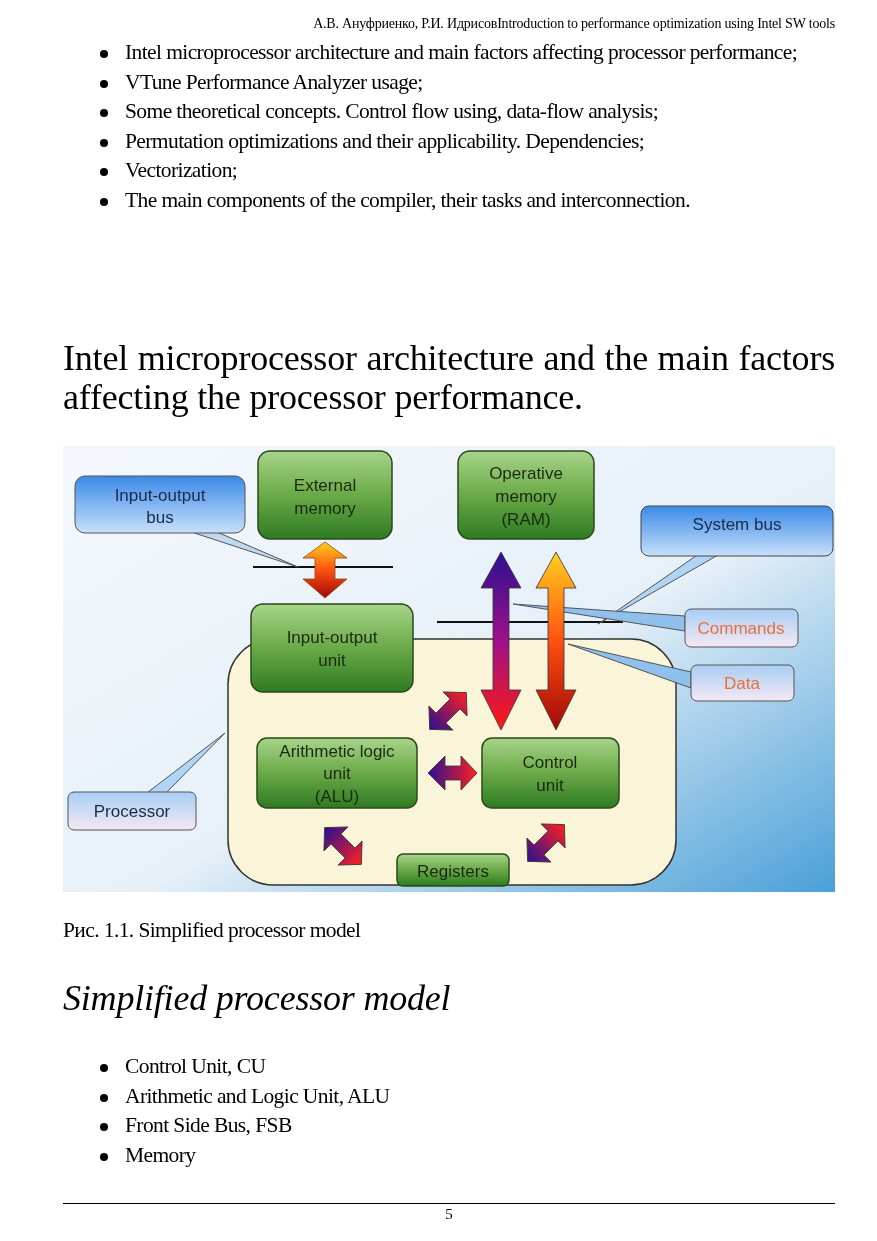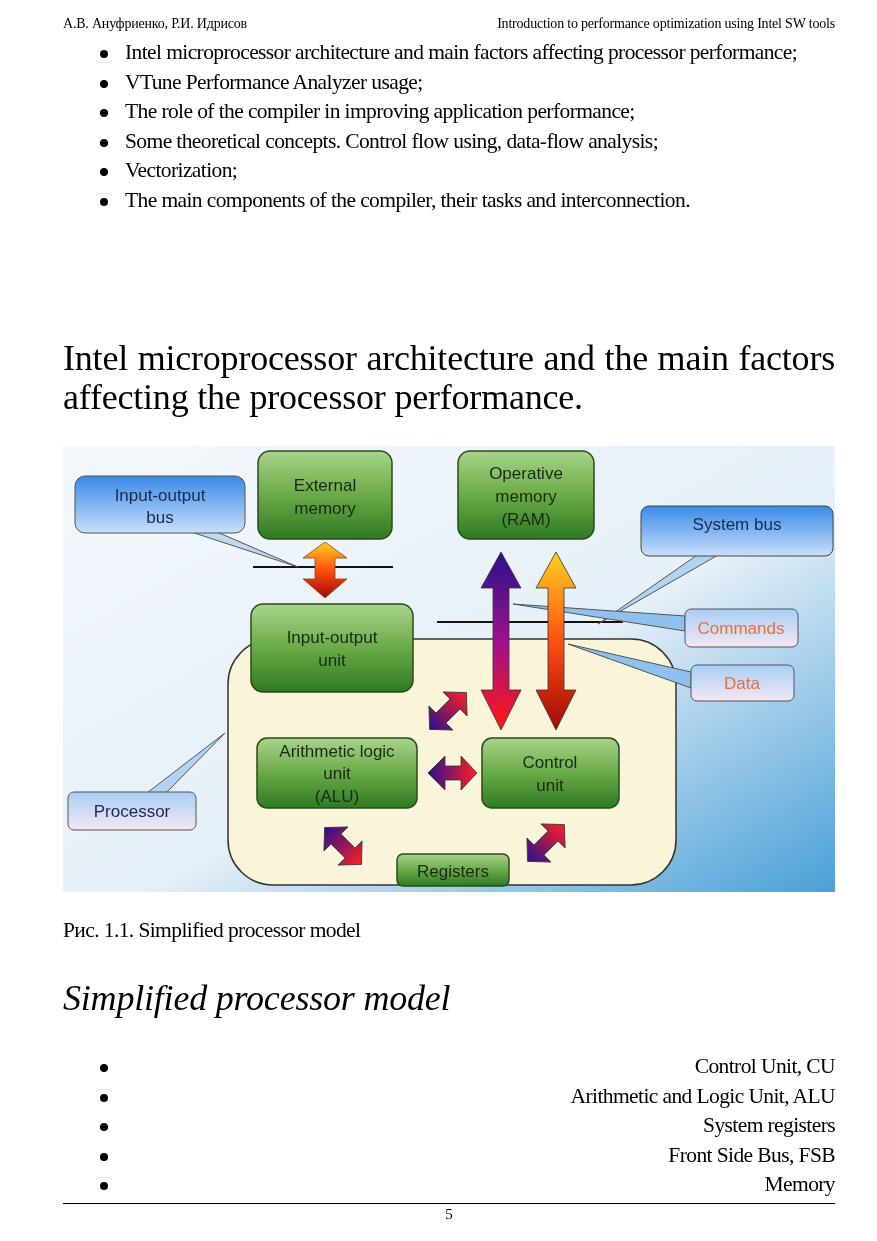--- a/index.html
+++ b/index.html
@@ -1,45 +1,45 @@
 <!DOCTYPE html>
 <html><head>
 <meta charset="utf-8">
 <style>
   html,body{margin:0;padding:0;background:#fff;}
   body{width:877px;height:1241px;position:relative;overflow:hidden;font-family:"Liberation Serif",serif;color:#000;}
-  .hdr{position:absolute;top:16px;left:63px;right:42px;font-size:14px;display:flex;justify-content:space-between;letter-spacing:-0.2px;}
+  .hdr{position:absolute;top:16px;left:63px;right:42px;font-size:14px;display:flex;justify-content:flex-end;letter-spacing:-0.2px;}
   ul.list{position:absolute;left:63px;margin:0;padding:0;list-style:none;font-size:21.5px;letter-spacing:-0.6px;}
   ul.list li{position:relative;padding-left:62px;line-height:29.5px;}
   ul.list li::before{content:"";position:absolute;left:37px;top:12px;width:8px;height:8px;border-radius:50%;background:#000;}
   #list1{top:38px;width:772px;}
   #list1 li{text-align:justify;}
-  #list2{top:1052px;width:772px;text-align:right;}
+  #list2{top:1052px;width:772px;}
   .h2{position:absolute;left:63px;width:772px;font-size:36px;line-height:39px;text-align:justify;text-align-last:left;letter-spacing:-0.2px;}
   #heading1{top:339px;}
   #heading2{top:979px;font-style:italic;}
   #figure{position:absolute;left:63px;top:446px;width:772px;height:446px;}
   #caption{position:absolute;left:63px;top:918px;font-size:21.5px;letter-spacing:-0.6px;}
   #footer-rule{position:absolute;left:63px;top:1203px;width:772px;height:1px;background:#000;}
   #page-num{position:absolute;top:1206px;left:0;width:898px;text-align:center;font-size:15px;}
   svg text{font-family:"Liberation Sans",sans-serif;}
 </style>
 </head>
 <body>
 
 <div class="hdr">
   <span>А.В. Ануфриенко, Р.И. Идрисов</span>
   <span>Introduction to performance optimization using Intel SW tools</span>
 </div>
 
 <ul class="list" id="list1">
   <li>Intel microprocessor architecture and main factors affecting processor performance;</li>
   <li>VTune Performance Analyzer usage;</li>
-  <li>The role of the compiler in improving application performance;</li>
   <li>Some theoretical concepts. Control flow using, data-flow analysis;</li>
+  <li>Permutation optimizations and their applicability. Dependencies;</li>
   <li>Vectorization;</li>
   <li>The main components of the compiler, their tasks and interconnection.</li>
 </ul>
 
 <div class="h2" id="heading1">Intel microprocessor architecture and the main factors affecting the processor performance.</div>
 
 <svg id="figure" viewBox="0 0 772 446" width="772" height="446">
   <defs>
     <linearGradient id="bg" x1="0" y1="0" x2="1" y2="1">
       <stop offset="0" stop-color="#f4f8fc"></stop>
@@ -156,19 +156,18 @@
   </g>
 </svg>
 
 <div id="caption">Рис. 1.1.  Simplified processor model</div>
 
 <div class="h2" id="heading2">Simplified processor model</div>
 
 <ul class="list" id="list2">
   <li>Control Unit, CU</li>
   <li>Arithmetic and Logic Unit, ALU</li>
-  <li>System registers</li>
   <li>Front Side Bus, FSB</li>
   <li>Memory</li>
 </ul>
 
 <div id="footer-rule"></div>
 <div id="page-num">5</div>
 
 </body></html>

